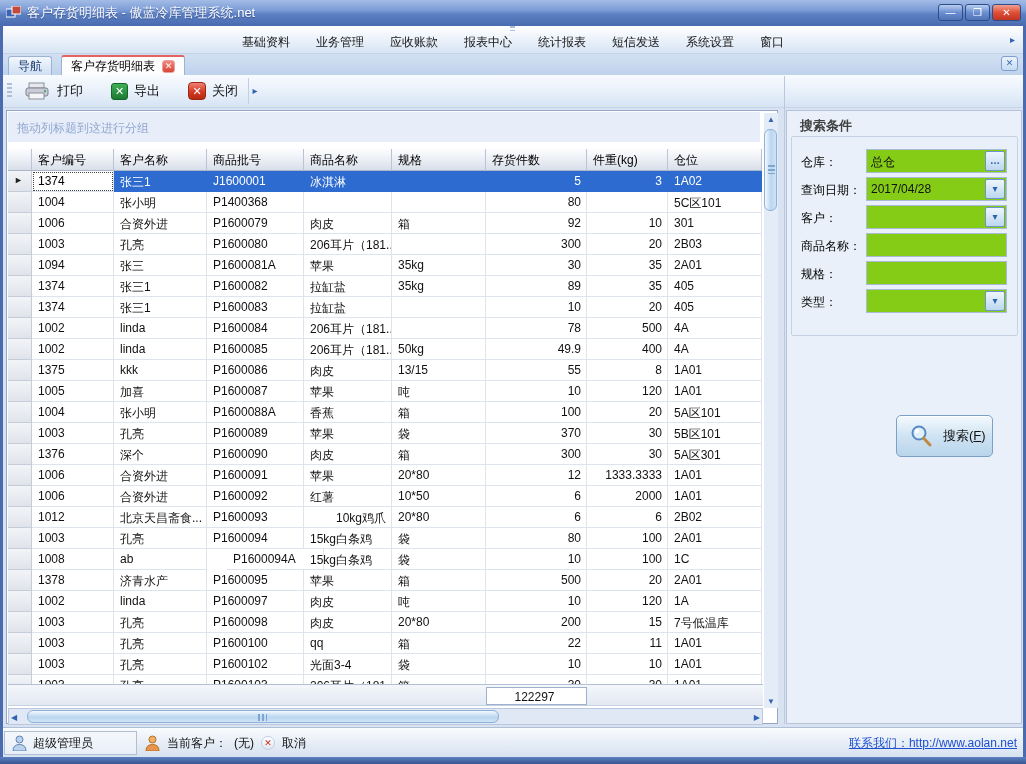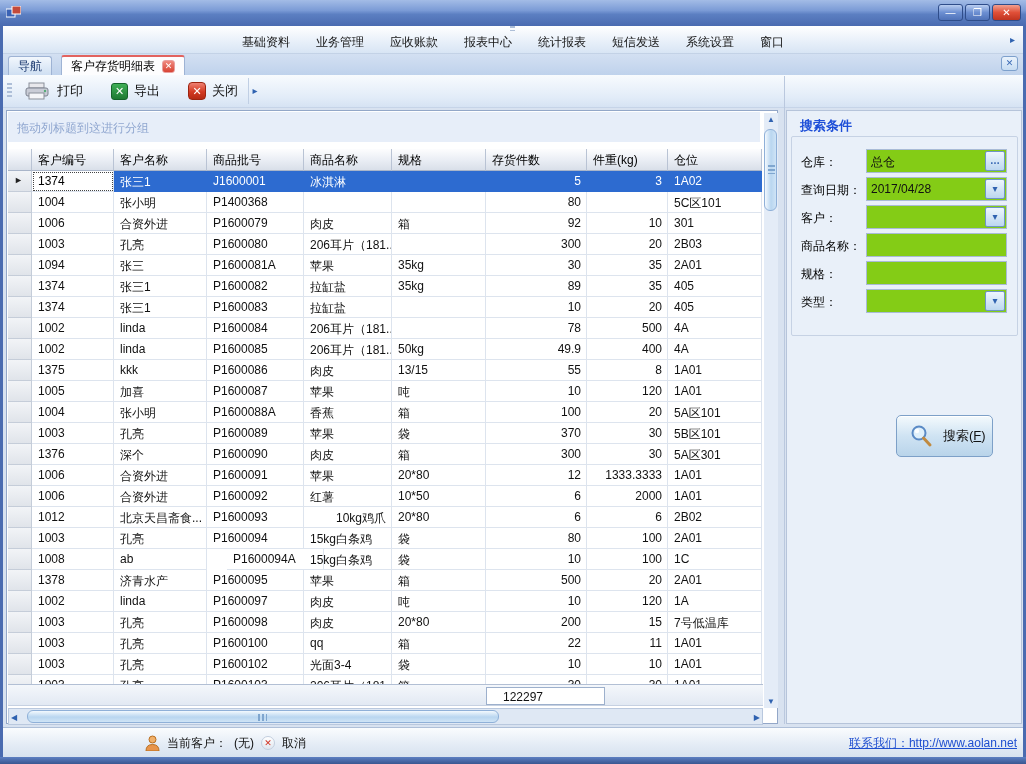--- a/index.html
+++ b/index.html
@@ -79,41 +79,41 @@
   .gcell.num { text-align:right; }
   .ind { position:absolute; top:0; height:21px; width:24px;
     background:linear-gradient(180deg,#f2f4f7,#e0e4ea); border-right:1px solid #c5cdd9;
     border-bottom:1px solid #c5cdd9; color:#222; font-size:9px; padding:4px 0 0 6px; }
   .grow.selected .gcell { background:#2d6bd0; color:#fff; border-color:#2d6bd0; }
   .grow.selected .gcell.focuscell { background:#fff; color:#000; outline:1px dotted #444;
     outline-offset:-2px; border-color:#dde4ee; }
   #summary-row { position:absolute; left:1px; top:573px; width:755px; height:22px;
     background:linear-gradient(180deg,#f4f7fb,#e2e9f3); border-top:1px solid #b2bfd4;
     border-bottom:1px solid #c6d1e2; }
-  #summary-box { position:absolute; left:478px; top:2px; width:119px; height:18px; background:#fff;
-    border:1px solid #9db0cc; text-align:left; padding:2px 4px 0 16px; }
+  #summary-box { position:absolute; left:478px; top:2px; width:101px; height:18px; background:#fff;
+    border:1px solid #9db0cc; text-align:center; padding:2px 4px 0 0; }
 
   
   #hscroll { position:absolute; left:1px; top:597px; width:755px; height:17px;
     background:#dfe8f4; border:1px solid #b9c8de; }
   .scr-arrow { position:absolute; color:#2f62b0; font-size:8px; text-align:center; }
   #hthumb { position:absolute; left:18px; top:1px; width:472px; height:13px; border-radius:6px;
     border:1px solid #8fb0d8; background:linear-gradient(180deg,#f3f9fe,#b9d6f0 55%,#cfe4f6); }
   #hgrip { position:absolute; left:50%; top:3px; width:9px; height:7px; margin-left:-5px;
     background:repeating-linear-gradient(90deg,#7fa6cf 0 2px,transparent 2px 4px); }
   #vscroll { position:absolute; left:757px; top:2px; width:14px; height:595px; background:#e4ecf7; }
   #vthumb { position:absolute; left:0; top:16px; width:13px; height:82px; border-radius:6px;
     border:1px solid #8fb0d8; background:linear-gradient(90deg,#f3f9fe,#b9d6f0 55%,#cfe4f6); }
   #vgrip { position:absolute; top:50%; left:3px; width:7px; height:9px; margin-top:-5px;
     background:repeating-linear-gradient(180deg,#7fa6cf 0 2px,transparent 2px 4px); }
 
   
   #search-panel { left:786px; top:110px; width:236px; height:614px;
     background:#e9f0f9; border:1px solid #b6c4da; }
-  #search-title { position:absolute; left:13px; top:6px; font-weight:bold; font-size:13px; color:#1d4ed8; }
+  #search-title { position:absolute; left:13px; top:6px; font-weight:bold; font-size:13px; color:#404040; }
   #search-box { position:absolute; left:4px; top:25px; width:227px; height:200px;
     border:1px solid #c6d2e4; border-radius:2px; }
   .f-label { position:absolute; left:14px; color:#000; }
   .f-input { position:absolute; left:79px; width:141px; height:24px; background:#84cc16;
     border:1px solid #a9bbd6; padding:4px 2px 0 4px; overflow:hidden; white-space:nowrap; }
   .f-btn { position:absolute; right:1px; top:1px; width:20px; height:20px;
     border:1px solid #6f95c8; border-radius:2px; background:linear-gradient(180deg,#eef6fd,#bcd7f0);
     color:#2f62b0; text-align:center; font-size:10px; line-height:18px; font-weight:bold; }
   #search-btn { position:absolute; left:109px; top:304px; width:97px; height:42px;
     border:1px solid #7da0c8; border-radius:5px;
@@ -137,20 +137,21 @@
     font-weight:bold; line-height:12px; text-align:center; }
 </style>
 </head>
 <body>
 
 <div class="abs" id="titlebar">
   <svg width="15" height="14">
     <rect x="0" y="3" width="9" height="8" fill="#3a62b5" stroke="#fff" stroke-width="1"></rect>
     <rect x="6" y="0" width="9" height="8" fill="#c34a3a" stroke="#fff" stroke-width="1"></rect>
   </svg>
+  <span id="title-text">客户存货明细表 - 傲蓝冷库管理系统.net</span>
   <div id="win-btns">
     <div class="winbtn">—</div>
     <div class="winbtn">❐</div>
     <div class="winbtn close">✕</div>
   </div>
 </div>
 
 <div class="abs" id="inner"></div>
 <div class="abs" id="bottomedge"></div>
 
@@ -542,20 +543,27 @@
     <svg width="24" height="24" viewBox="0 0 24 24">
       <circle cx="10" cy="9" r="6.5" fill="#dff0fb" stroke="#5a8ac5" stroke-width="2"></circle>
       <circle cx="8" cy="7" r="2.2" fill="#ffffff" opacity="0.9"></circle>
       <line x1="14.5" y1="14" x2="21" y2="21" stroke="#c08a40" stroke-width="3" stroke-linecap="round"></line>
     </svg>
     <span id="search-btn-label">搜索(<u>F</u>)</span>
   </div>
 </div>
 
 <div class="abs" id="statusbar">
+  <div id="user-box">
+    <svg width="15" height="16">
+      <circle cx="7.5" cy="4.5" r="3.5" fill="#bcd2ea" stroke="#5d84b8"></circle>
+      <path d="M1,16 Q1,9.5 7.5,9.5 Q14,9.5 14,16 Z" fill="#bcd2ea" stroke="#5d84b8"></path>
+    </svg>
+    <span>超级管理员</span>
+  </div>
   <div id="cust-group">
     <svg width="15" height="16">
       <circle cx="7.5" cy="4.5" r="3.5" fill="#f0b06a" stroke="#b86e20"></circle>
       <path d="M1,16 Q1,9.5 7.5,9.5 Q14,9.5 14,16 Z" fill="#e8944a" stroke="#b86e20"></path>
     </svg>
     <span>当前客户：</span>
     <span>(无)</span>
     <div class="cancel-circle">✕</div>
     <span>取消</span>
   </div>

